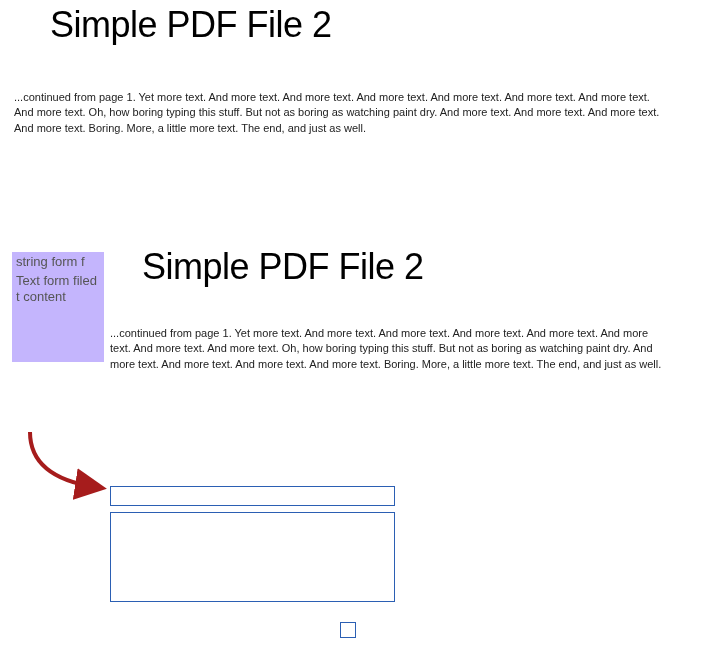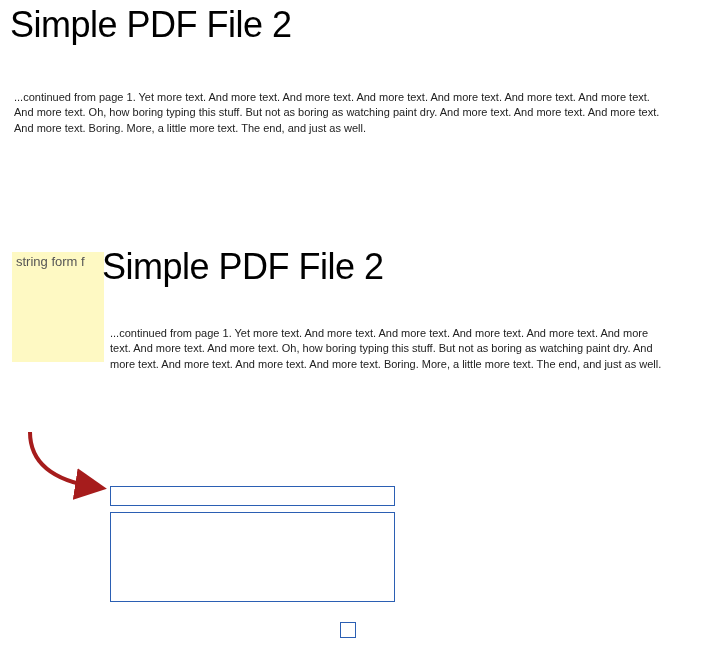--- a/index.html
+++ b/index.html
@@ -9,20 +9,21 @@
       background: #fff;
       font-family: Arial, Helvetica, sans-serif;
       position: relative;
       overflow: hidden;
     }
     .title {
       font-size: 36px;
       font-weight: normal;
       color: #000;
       letter-spacing: -0.5px;
+      margin-left: 40px;
     }
     .body-text {
       font-size: 11px;
       line-height: 1.4;
       color: #222;
     }
     .top-title {
       position: absolute;
       left: 10px;
       top: 4px;
@@ -32,21 +33,21 @@
       left: 14px;
       top: 90px;
       width: 650px;
     }
     .form-box {
       position: absolute;
       left: 12px;
       top: 252px;
       width: 92px;
       height: 110px;
-      background: #fef9c3;
+      background: #c4b5fd;
       padding: 2px 4px;
       font-size: 13px;
       color: #555;
       overflow: hidden;
       white-space: nowrap;
     }
     .form-box .ff-label {
       display: block;
       margin-bottom: 4px;
     }
@@ -103,20 +104,21 @@
   </style>
 </head>
 <body>
 
 <h1 class="title top-title">Simple PDF File 2</h1>
 
 <p class="body-text top-body">...continued from page 1. Yet more text. And more text. And more text. And more text. And more text. And more text. And more text. And more text. Oh, how boring typing this stuff. But not as boring as watching paint dry. And more text. And more text. And more text. And more text. Boring.  More, a little more text. The end, and just as well.</p>
 
 <div class="form-box">
   <span class="ff-label">string form f</span>
+  <span class="ff-content">Text form filed t content</span>
 </div>
 
 <h1 class="title second-title">Simple PDF File 2</h1>
 
 <p class="body-text second-body">...continued from page 1. Yet more text. And more text. And more text. And more text. And more text. And more text. And more text. And more text. Oh, how boring typing this stuff. But not as boring as watching paint dry. And more text. And more text. And more text. And more text. Boring.  More, a little more text. The end, and just as well.</p>
 
 <svg class="arrow-svg" viewBox="0 0 90 80">
   <defs>
     <marker id="ah" markerWidth="8" markerHeight="8" refX="5" refY="4" orient="auto">
       <path d="M0,0 L8,4 L0,8 Z" fill="#a61c1c"></path>

